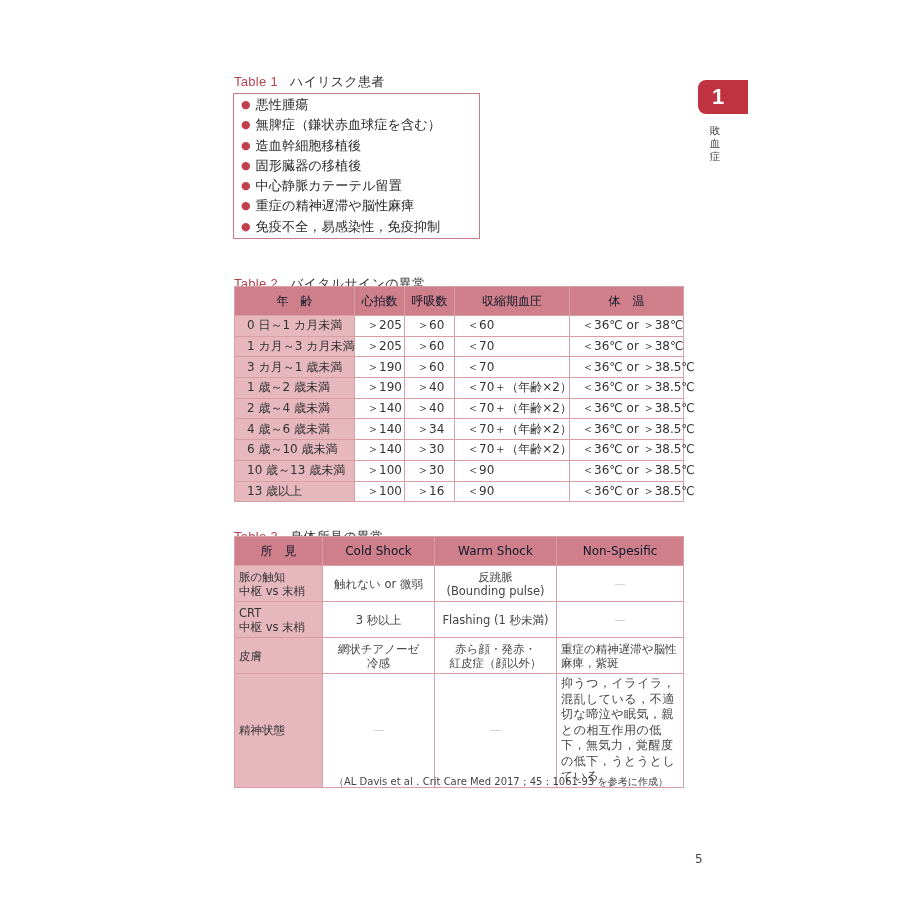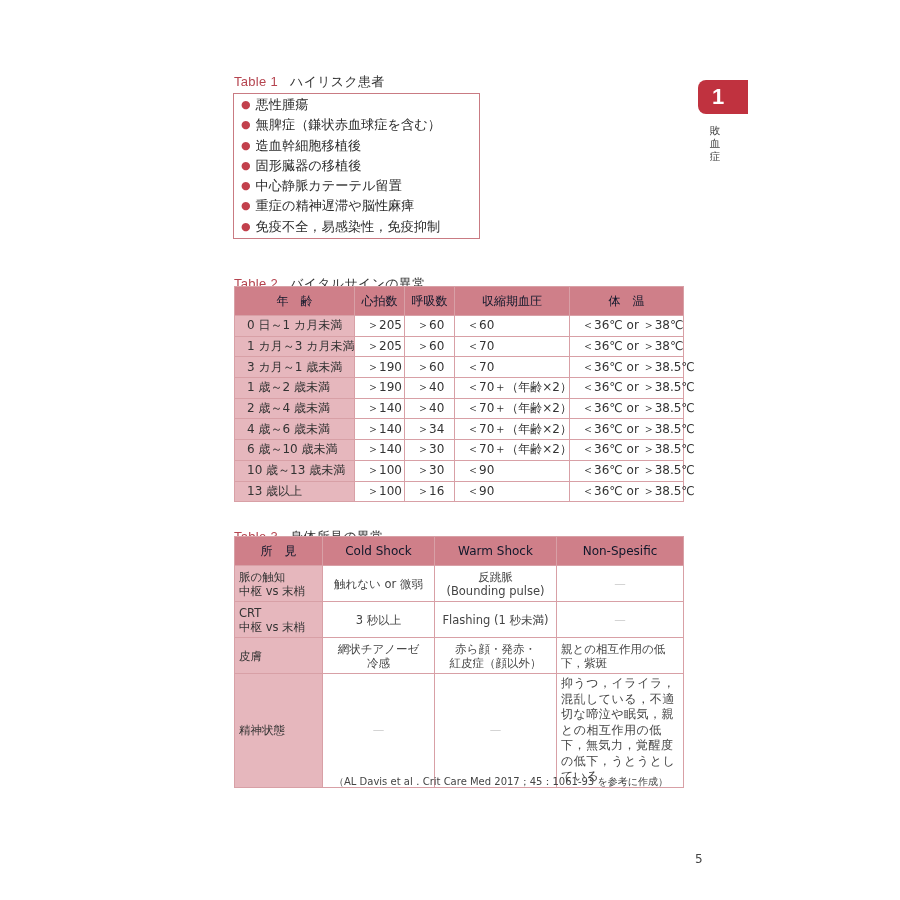--- a/index.html
+++ b/index.html
@@ -198,21 +198,21 @@
         </td>
     <td class="c">
           <div>網状チアノーゼ</div>
           <div>冷感</div>
         </td>
     <td class="c">
           <div>赤ら顔・発赤・</div>
           <div>紅皮症（顔以外）</div>
         </td>
     <td>
-          <div>親との相互作用の低下，紫斑</div>
+          <div>重症の精神遅滞や脳性麻痺，紫斑</div>
         </td>
   </tr>
   <tr style="height:94px">
     <td class="lbl">
           <div>精神状態</div>
         </td>
     <td class="c dash">
           <div>—</div>
         </td>
     <td class="c dash">

